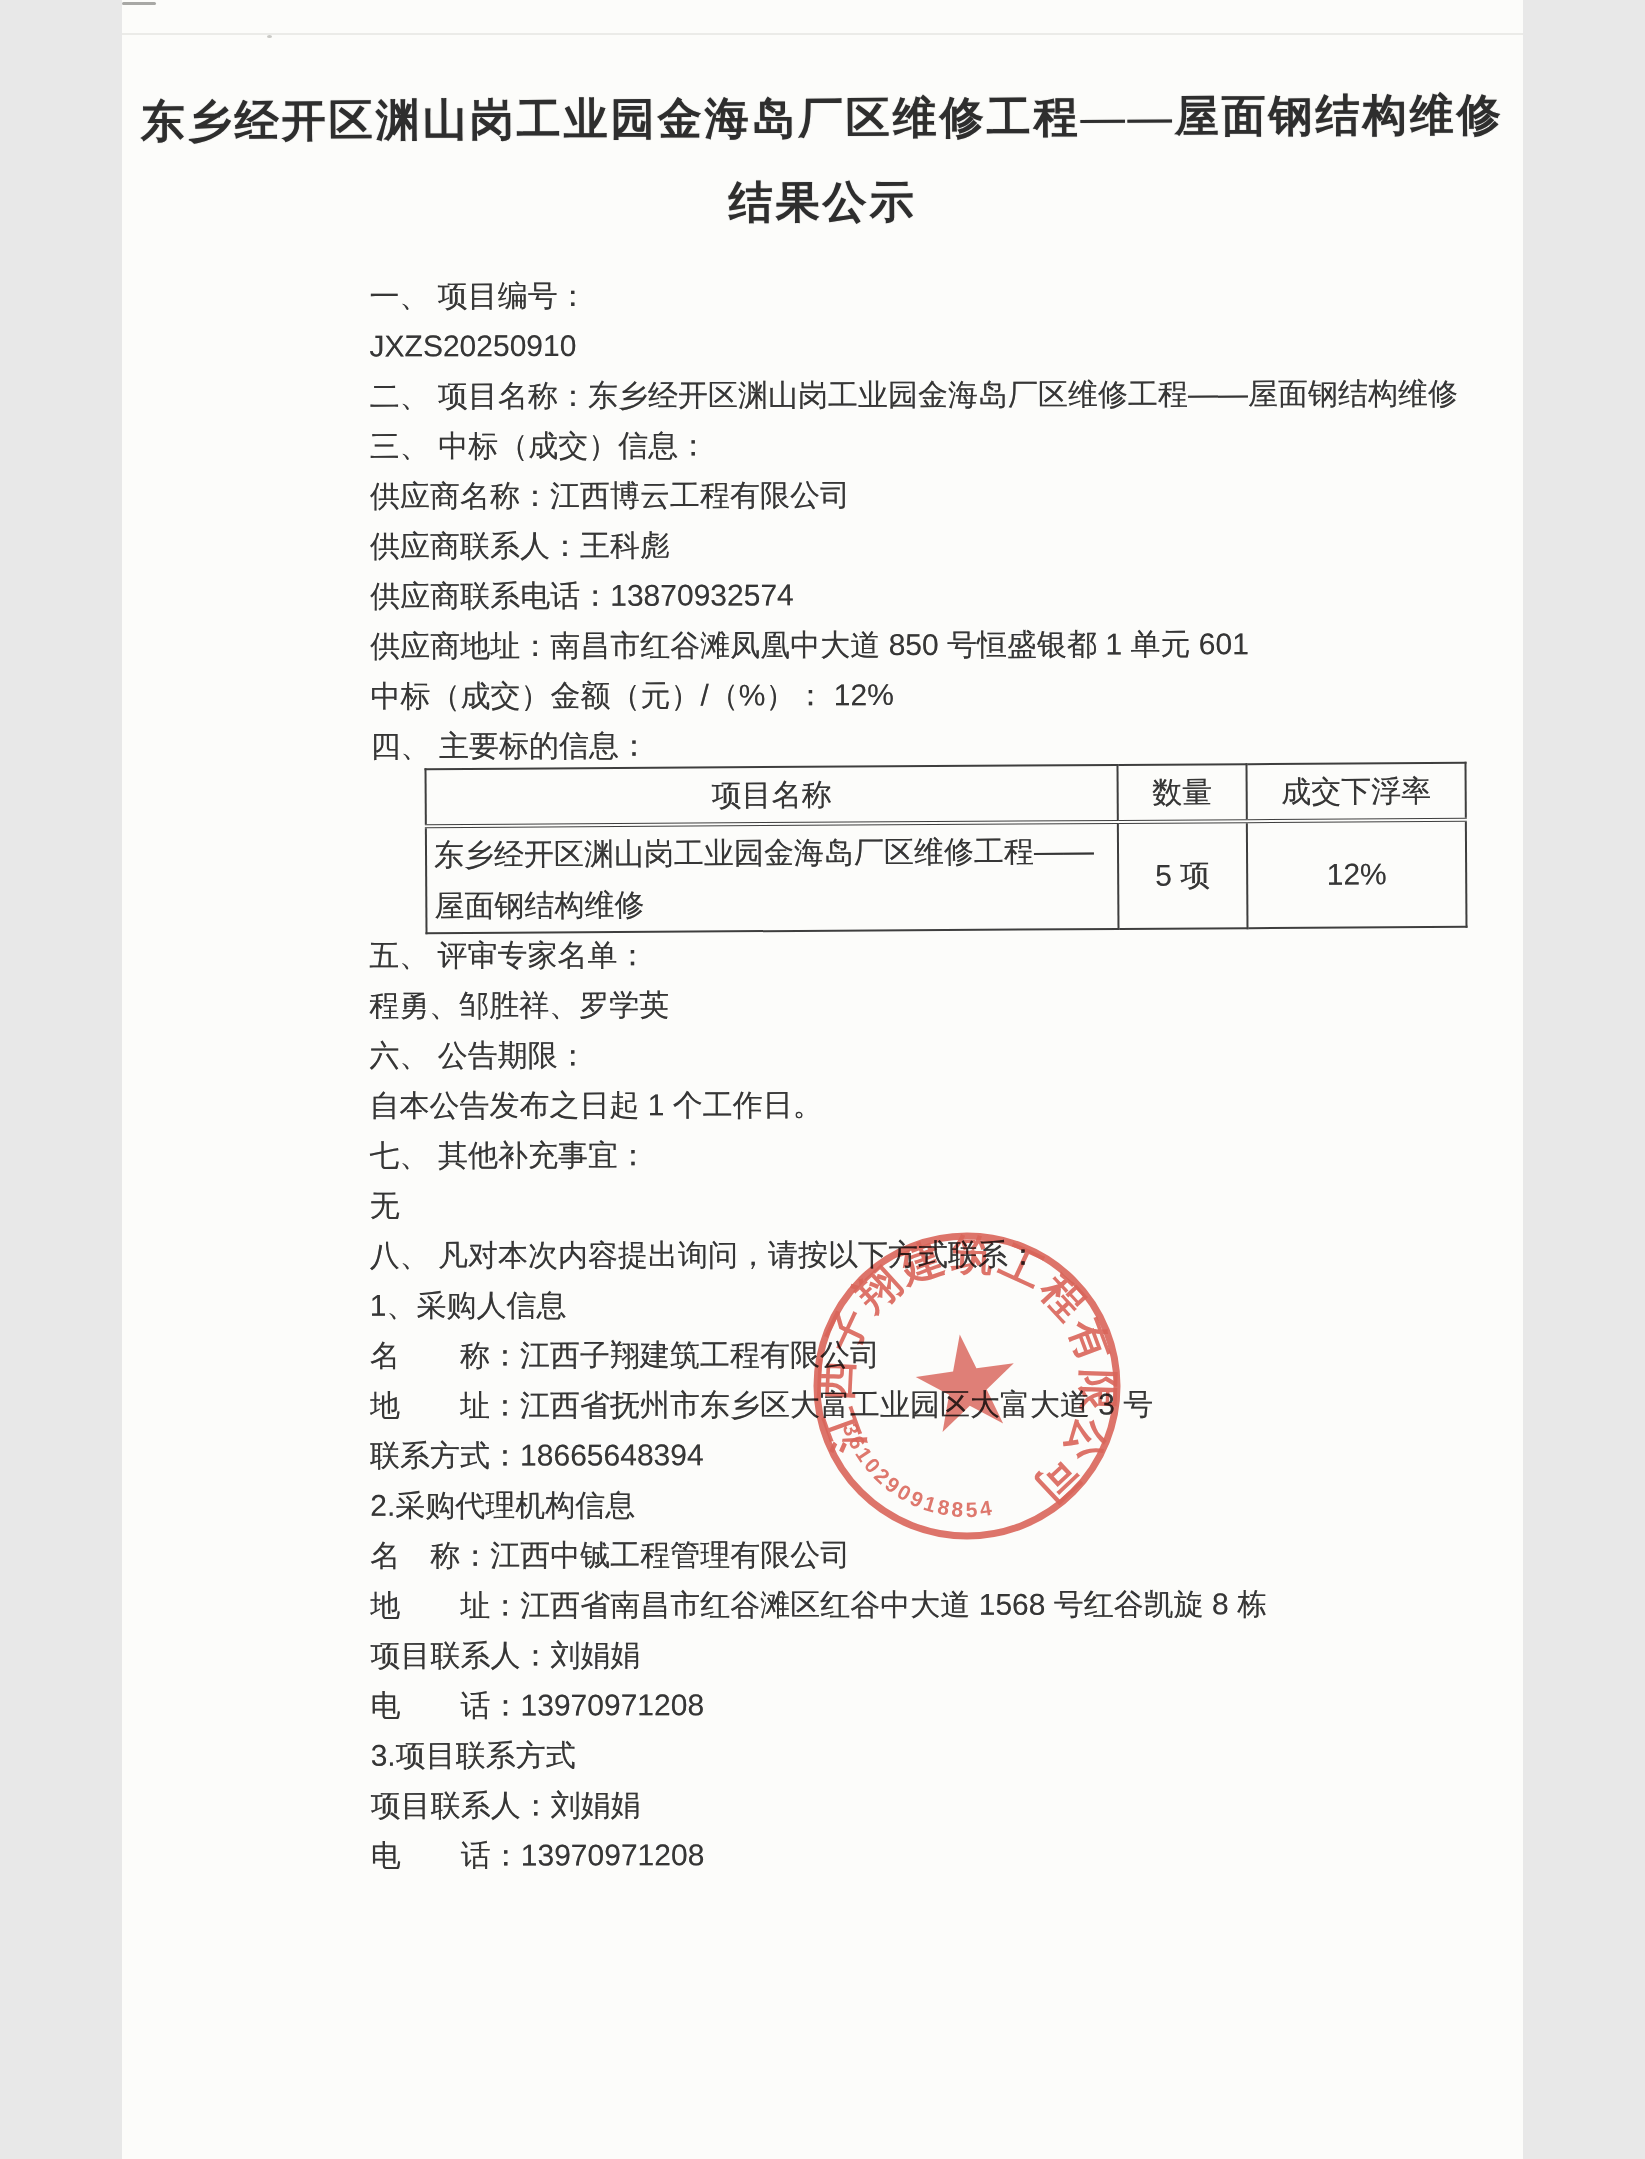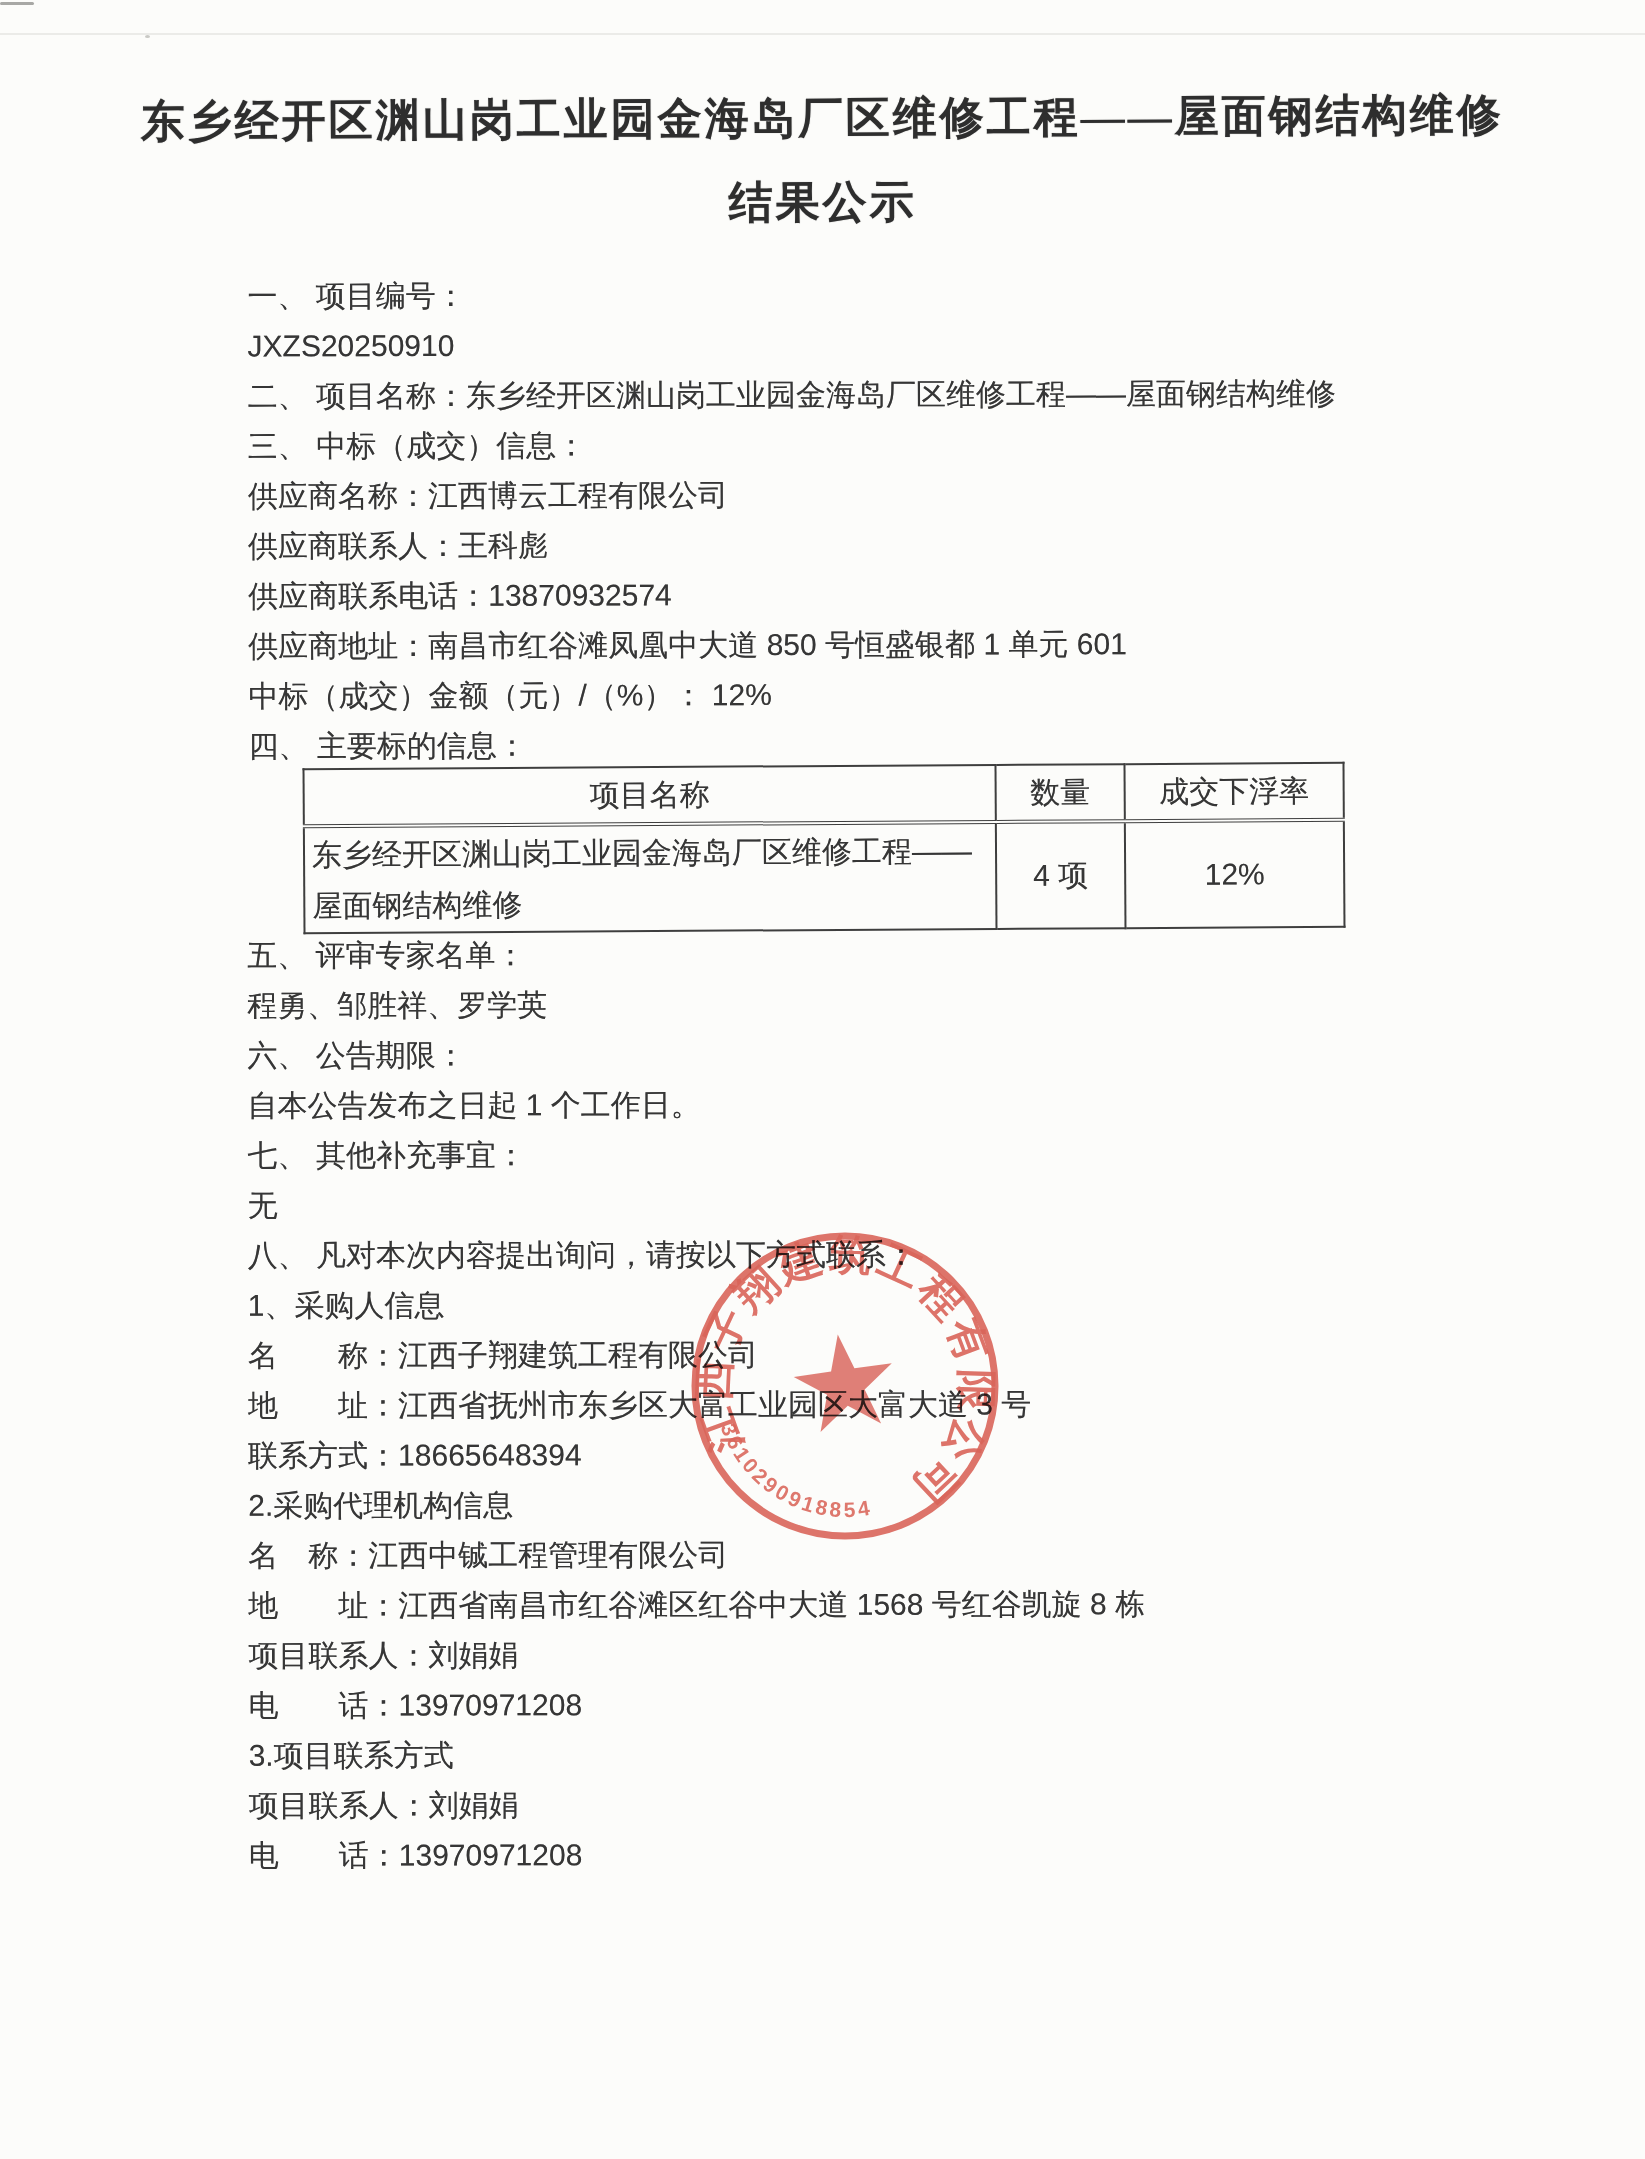--- a/index.html
+++ b/index.html
@@ -1,18 +1,18 @@
 <!DOCTYPE html>
 <html style="--seal-red: #d64a3e;"><head>
 <meta charset="utf-8">
 <style>
   html,body { margin:0; padding:0; background:#e8e8e8; }
   .page {
     position:relative;
-    width:1645px; height:2159px;
+    width:1401px; height:2159px;
     margin:0 auto;
     background:#fcfcfa;
     overflow:hidden;
     font-family:"Liberation Sans", sans-serif;
     color:#333;
   }
   
   .scan-line-top { position:absolute; left:0; top:33px; width:100%; height:2px; background:#ebebe8; }
   .scan-corner-mark { position:absolute; left:0; top:2px; width:34px; height:3px; background:#a8a8a5; border-radius:2px; }
   .scan-dot { position:absolute; left:145px; top:35px; width:5px; height:3px; background:#c9c9c5; border-radius:50%; }
@@ -142,21 +142,21 @@
     <thead>
       <tr>
         <th>项目名称</th>
         <th>数量</th>
         <th>成交下浮率</th>
       </tr>
     </thead>
     <tbody>
       <tr>
         <td class="cell-project">东乡经开区渊山岗工业园金海岛厂区维修工程——屋面钢结构维修</td>
-        <td>4 项</td>
+        <td>5 项</td>
         <td>12%</td>
       </tr>
     </tbody>
   </table>
 
   <div class="block-bottom">
     <div class="doc-line">五、 评审专家名单：</div>
     <div class="doc-line">程勇、邹胜祥、罗学英</div>
     <div class="doc-line">六、 公告期限：</div>
     <div class="doc-line">自本公告发布之日起 1 个工作日。</div>

